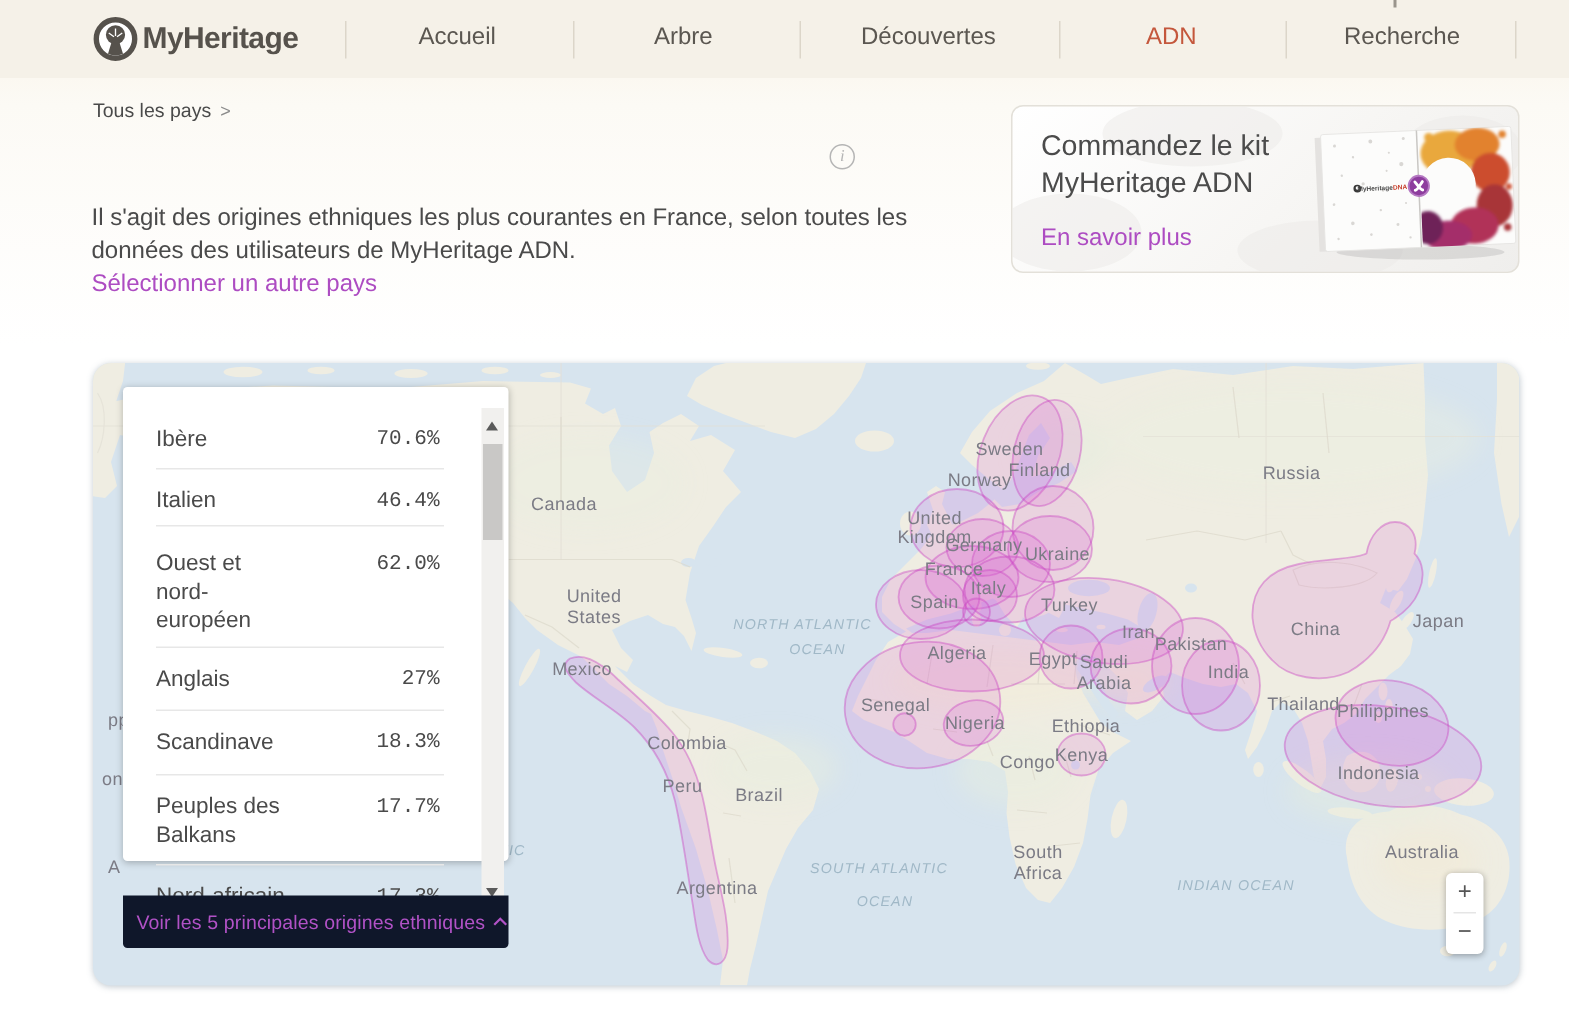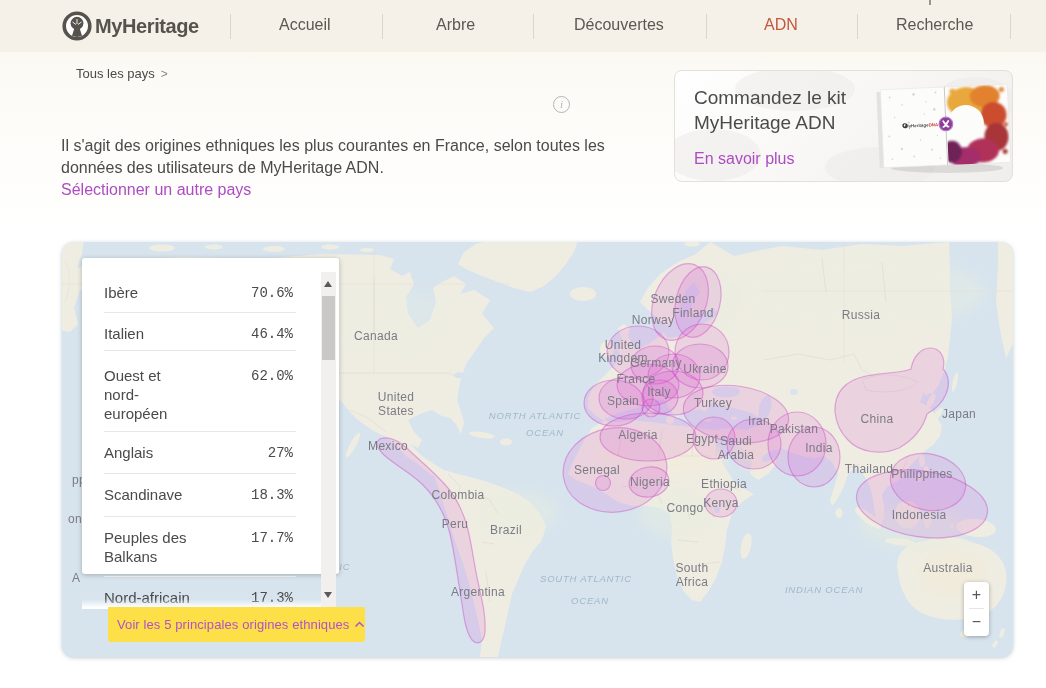--- a/index.html
+++ b/index.html
@@ -6,21 +6,21 @@
     font-family:"Liberation Sans",sans-serif;background:#fff;}
   #page{position:relative;width:1046px;height:688px;
     background:linear-gradient(180deg,#fbf8f1 0px,#fbf8f1 52px,#fcfaf5 70px,#ffffff 230px,#ffffff 100%);}
   
   #hdr{position:absolute;left:0;top:0;width:1046px;height:52px;background:#f5f1e8;}
   .sep{position:absolute;top:14px;width:1px;height:25px;background:#dcd6c9;}
   .nav{position:absolute;top:16px;font-size:16px;color:#5b5751;}
   #logo{position:absolute;left:62px;top:11px;height:30px;}
   #logotxt{position:absolute;left:95px;top:15px;font-size:20px;font-weight:bold;color:#56524c;letter-spacing:-0.4px;}
   
-  #crumb{position:absolute;left:76px;top:66px;font-size:13px;color:#4a4a4a;}
+  #crumb{position:absolute;left:62px;top:66px;font-size:13px;color:#4a4a4a;}
   #crumb .gt{color:#8a8a8a;margin-left:6px;font-size:12px;}
   #h1{position:absolute;left:58px;top:87px;font-size:28px;color:#4b4b4b;letter-spacing:0px;}
   #info{position:absolute;left:553px;top:96px;width:15px;height:15px;border:1px solid #b5b5b5;border-radius:50%;
     color:#b5b5b5;font-size:11px;text-align:center;line-height:15px;font-style:italic;font-family:"Liberation Serif",serif;}
   #para{position:absolute;left:61px;top:135px;width:565px;font-size:16px;line-height:21.5px;color:#4a4a4a;}
   a.pur{color:#ad4cc2;text-decoration:none;}
   #selink{position:absolute;left:61px;top:181px;font-size:16px;}
   
   #card{position:absolute;left:674px;top:70px;width:337px;height:110px;border:1px solid #e3e0d9;border-radius:8px;
     background:linear-gradient(135deg,#ffffff 0%,#f7f6f4 55%,#efeeec 100%);overflow:hidden;}
@@ -30,21 +30,21 @@
   #map{position:absolute;left:62px;top:242px;width:951px;height:415px;border-radius:12px;overflow:hidden;
     background:#d7e4ee;box-shadow:0 1px 4px rgba(90,110,125,0.35);}
   
   #panel{position:absolute;left:82px;top:258px;width:257px;height:316px;background:#fff;border-radius:3px;
     box-shadow:0 1px 5px rgba(0,0,0,0.25);z-index:5;}
   .row{position:absolute;left:22px;font-size:15px;color:#4a4a4a;line-height:19px;}
   .pct{position:absolute;right:46px;font-size:14px;color:#4a4a4a;font-family:Liberation Mono, monospace;}
   .dvd{position:absolute;left:22px;width:192px;height:1px;background:#e7e7e7;}
   #fade{position:absolute;left:0;top:341px;width:239px;height:10px;
     background:linear-gradient(180deg,rgba(255,255,255,0),#ffffff 90%);}
-  #voir{position:absolute;left:0;top:349px;width:257px;height:35px;background:#fde047;border-radius:0 0 3px 3px;margin-left:26px;}
+  #voir{position:absolute;left:0;top:339px;width:257px;height:35px;background:#0f172a;border-radius:0 0 3px 3px;}
   #voir span{position:absolute;left:9px;top:10px;font-size:13px;letter-spacing:0.1px;color:#b152c6;white-space:nowrap;}
   .chev{display:inline-block;vertical-align:1px;margin-left:5px;}
   
   #sbar{position:absolute;right:3px;top:14px;width:15px;height:335px;background:#f1f0ee;}
   #sthumb{position:absolute;left:1px;top:24px;width:13px;height:64px;background:#c9c8c6;}
   .arr{position:absolute;left:3px;width:0;height:0;border-left:4.5px solid transparent;border-right:4.5px solid transparent;}
   #sup{top:9px;border-bottom:6px solid #5a5a5a;}
   #sdn{top:320px;border-top:6px solid #5a5a5a;}
   
   #zoomc{position:absolute;left:964px;top:582px;width:25px;height:54px;background:#fff;border-radius:4px;

